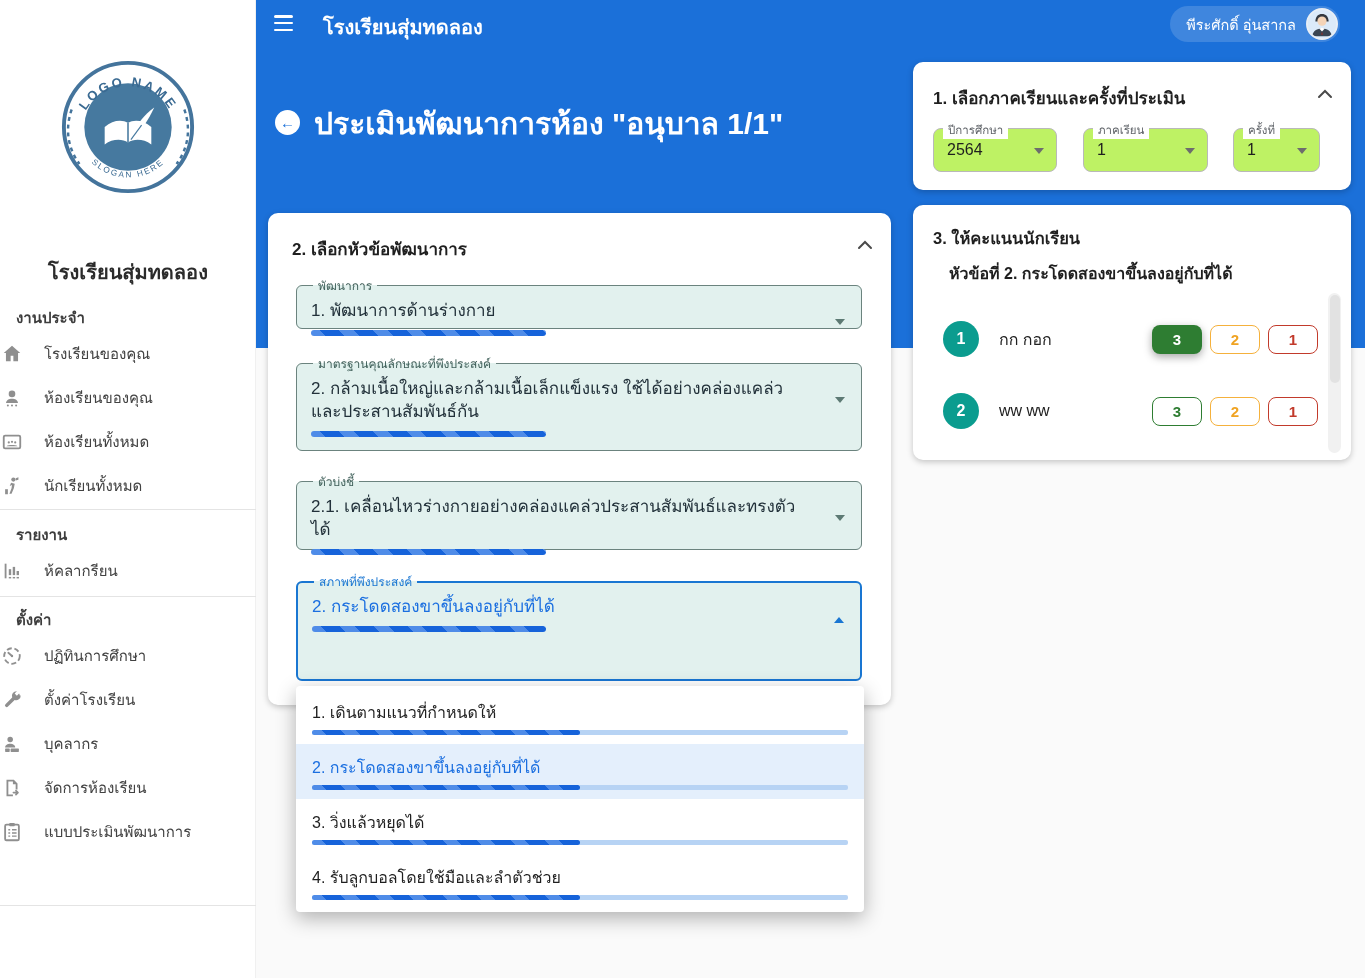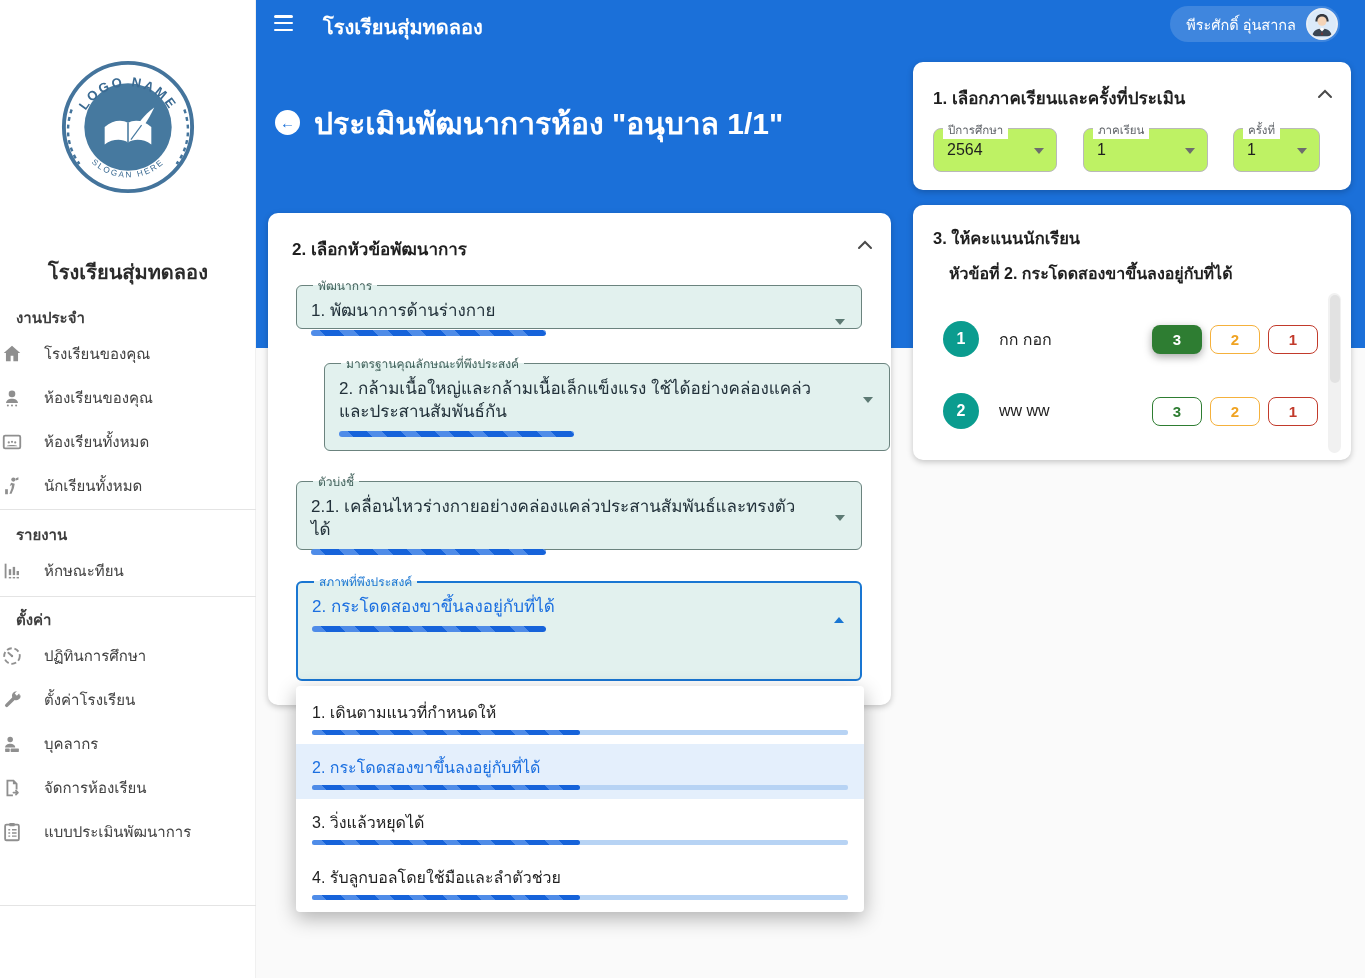--- a/index.html
+++ b/index.html
@@ -178,21 +178,21 @@
         <svg width="22" height="22" viewBox="0 0 24 24" fill="#8F8F8F">
             <rect x="4" y="4" width="2" height="16"></rect>
             <rect x="8.5" y="10" width="2.6" height="6.5"></rect>
             <rect x="12.8" y="7.5" width="2.6" height="9"></rect>
             <rect x="17" y="12" width="2.6" height="4.5"></rect>
             <rect x="8.5" y="18.5" width="2.6" height="1.6"></rect>
             <rect x="12.8" y="18.5" width="2.6" height="1.6"></rect>
             <rect x="17" y="18.5" width="2.6" height="1.6"></rect>
           </svg>
       </span>
-      <span class="mi-label">ห้กษณะทียน</span>
+      <span class="mi-label">ห้คลากรียน</span>
     </div>
   </div>
 
   <div class="sb-div" style="top:596px;"></div>
   <div class="sec-h" style="top:608px;">ตั้งค่า</div>
 
   <div class="menu-block" style="top:634px;">
     <div class="menu-item">
       <span class="mi-icon">
         <svg width="22" height="22" viewBox="0 0 24 24">
@@ -306,21 +306,21 @@
 
     <fieldset class="sel" style="top:63px; height:53px;">
       <legend>พัฒนาการ</legend>
       <div class="sel-value">1. พัฒนาการด้านร่างกาย</div>
       <div class="bar-track">
           <div class="bar-fill" style="width: 47%;"></div>
         </div>
       <span class="caret-down"></span>
     </fieldset>
 
-    <fieldset class="sel" style="top:141px; height:97px;margin-left:28px;">
+    <fieldset class="sel" style="top:141px; height:97px;">
       <legend>มาตรฐานคุณลักษณะที่พึงประสงค์</legend>
       <div class="sel-value">2. กล้ามเนื้อใหญ่และกล้ามเนื้อเล็กแข็งแรง ใช้ได้อย่างคล่องแคล่วและประสานสัมพันธ์กัน</div>
       <div class="bar-track">
           <div class="bar-fill" style="width: 47%;"></div>
         </div>
       <span class="caret-down"></span>
     </fieldset>
 
     <fieldset class="sel" style="top:259px; height:78px;">
       <legend>ตัวบ่งชี้</legend>

